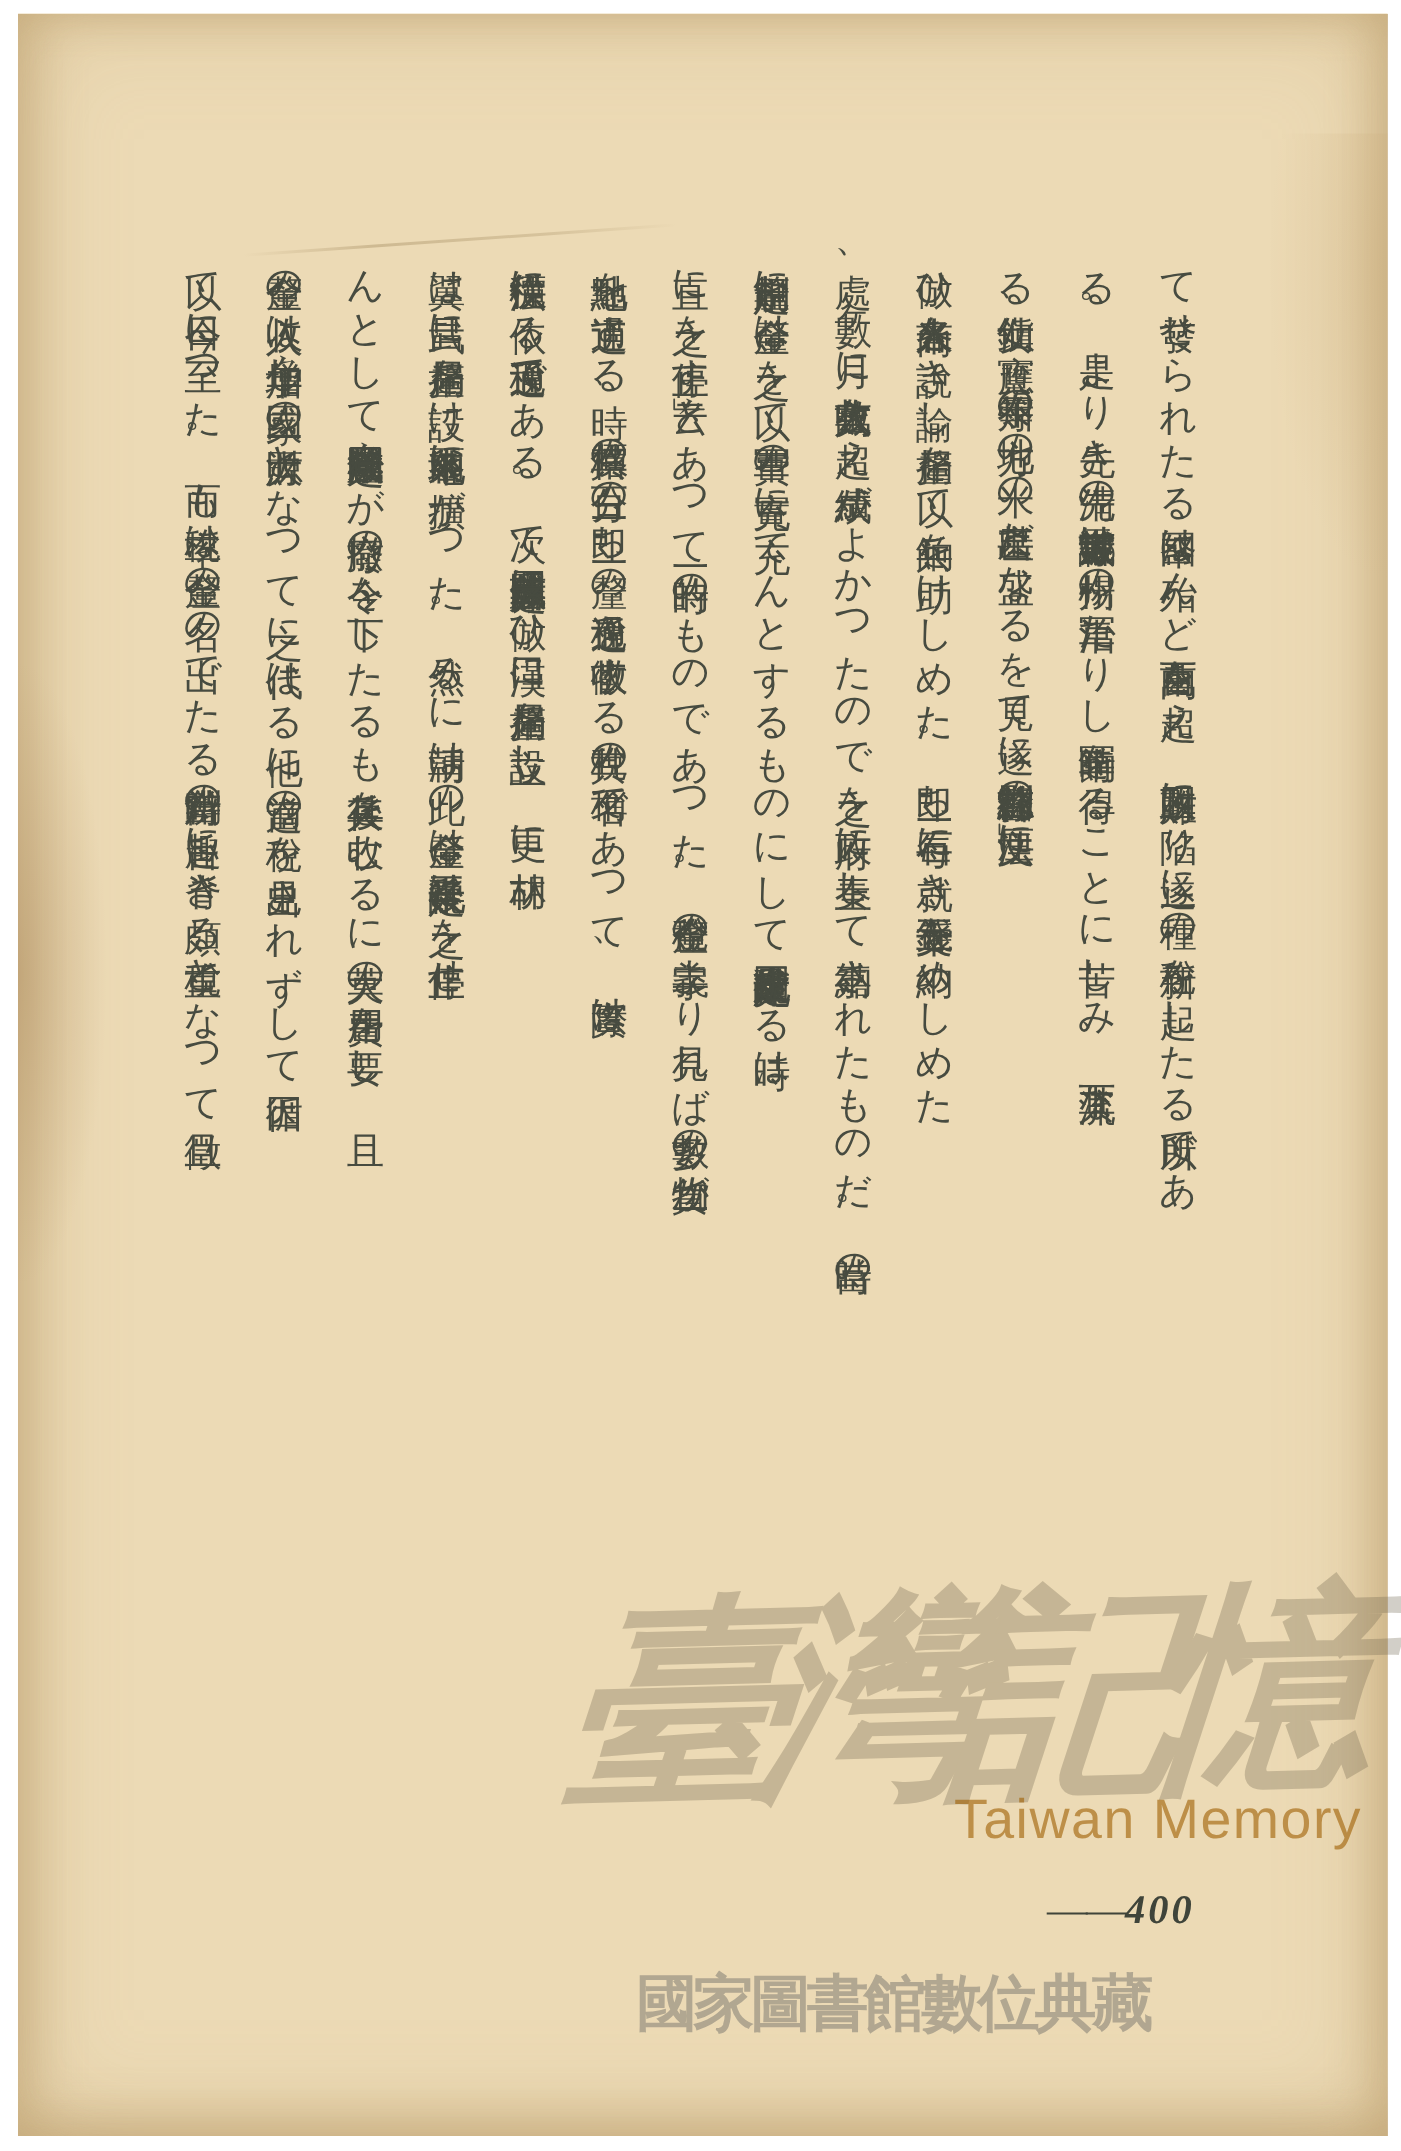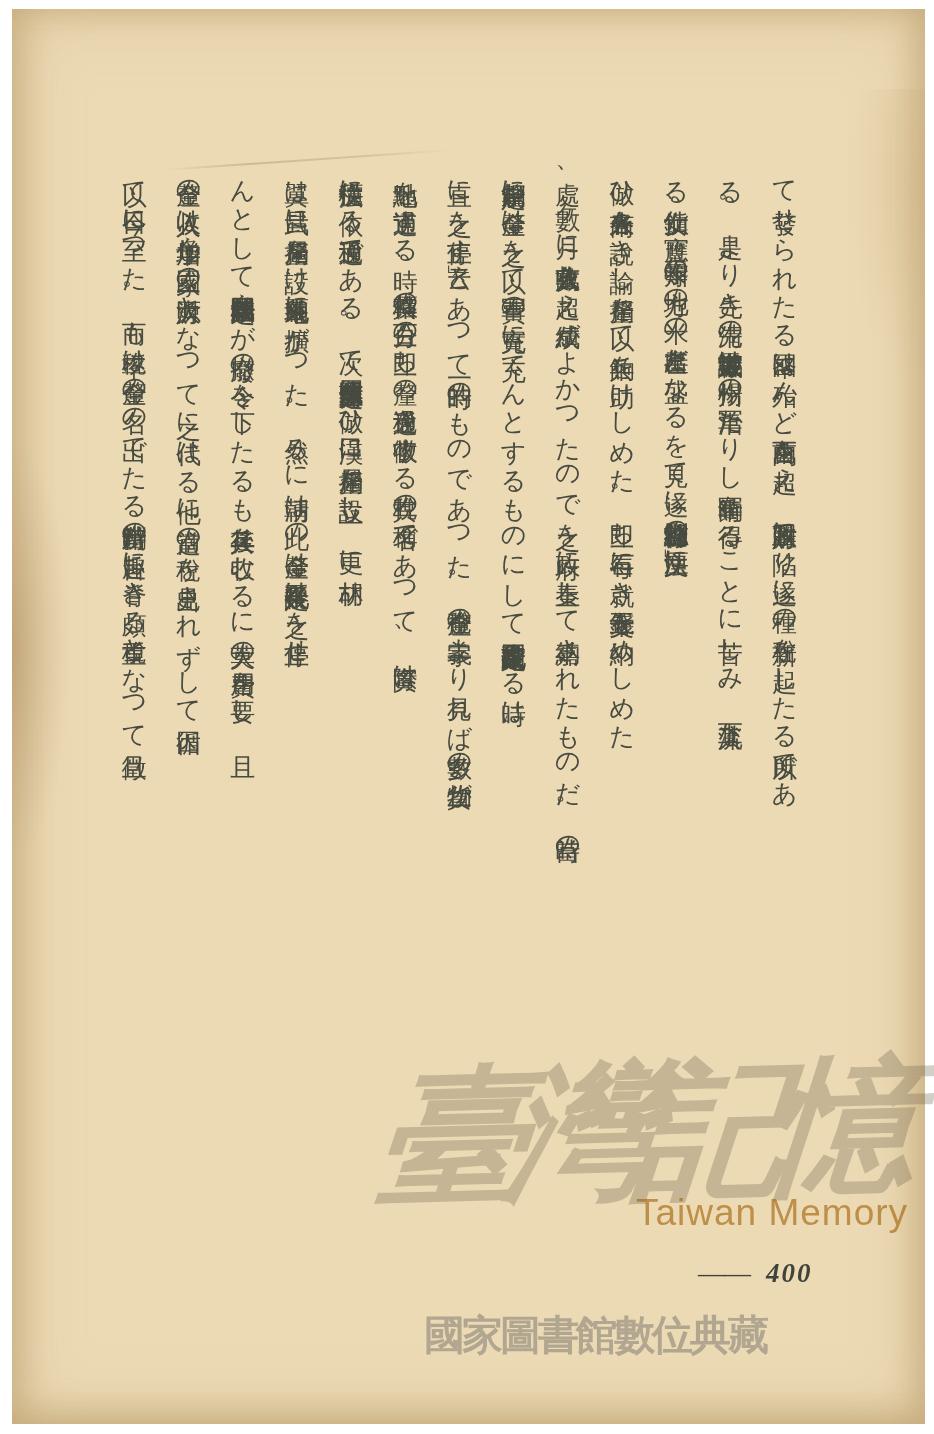--- a/index.html
+++ b/index.html
@@ -51,21 +51,21 @@
     position:absolute;left:424px;top:1308px;width:500px;
     font-size:41px;font-weight:bold;letter-spacing:-3px;white-space:nowrap;
     color:#827e74;opacity:0.55;
     pointer-events:none;
   }
   .page-number{
     position:absolute;left:698px;top:1258px;
     font-size:27px;color:#3f443a;white-space:nowrap;
   }
   .page-number .dash{letter-spacing:-1px;font-style:normal;}
-  .page-number .num{font-style:italic;font-weight:bold;margin-left:16px;letter-spacing:2px;}
+  .page-number .num{font-style:italic;font-weight:bold;margin-left:0;letter-spacing:2px;}
 </style>
 </head>
 <body>
 
 <div class="paper">
   <div class="stain1"></div>
   <div class="stain2"></div>
   <div class="crease"></div>
 </div>
 

